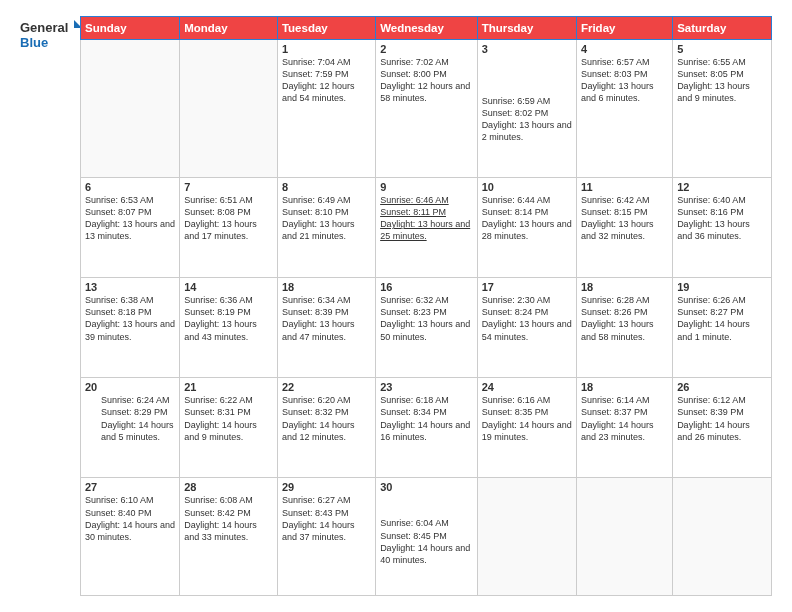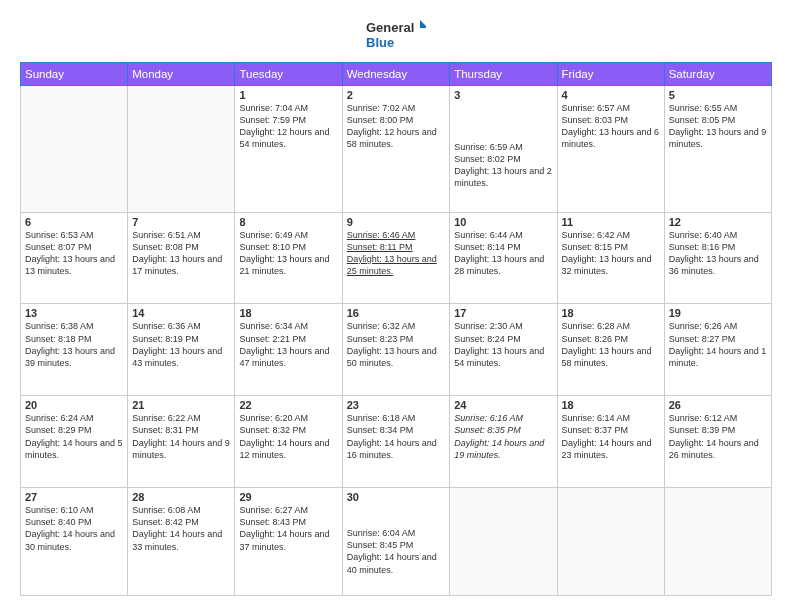--- a/index.html
+++ b/index.html
@@ -8,22 +8,21 @@
       height: 612px;
       font-family: Arial, sans-serif;
       background: #fff;
       overflow: hidden;
     }
     .page {
       width: 792px;
       height: 612px;
       padding: 16px 20px 16px 20px;
       display: flex;
-      flex-direction: column;
-      align-items: center;
+      flex-direction: row;
     }
     .header {
       display: flex;
       justify-content: space-between;
       align-items: flex-start;
       margin-bottom: 10px;
     }
     .logo {
       display: flex;
       align-items: center;
@@ -42,24 +41,24 @@
       font-size: 14px;
       color: #555;
       margin-top: 2px;
     }
     .calendar {
       width: 100%;
       border-collapse: collapse;
       flex: 1;
     }
     .calendar th {
-      background-color: #8b5cf6;
+      background-color: #ef4444;
       color: #fff;
       font-size: 11.5px;
-      font-weight: normal;
+      font-weight: bold;
       padding: 5px 4px;
       border: 1px solid #2b7dd4;
       text-align: left;
     }
     .calendar td {
       border: 1px solid #ccc;
       vertical-align: top;
       padding: 3px 4px;
       font-size: 9.5px;
       color: #333;
@@ -200,21 +199,21 @@
           </td>
           <td>
             <div class="day-number">14</div>
             <div class="day-info" style="white-space: pre-line;">Sunrise: 6:36 AM
 Sunset: 8:19 PM
 Daylight: 13 hours and 43 minutes.</div>
           </td>
           <td>
             <div class="day-number">18</div>
             <div class="day-info" style="white-space: pre-line;">Sunrise: 6:34 AM
-Sunset: 2:21 PM
+Sunset: 8:39 PM
 Daylight: 13 hours and 47 minutes.</div>
           </td>
           <td>
             <div class="day-number">16</div>
             <div class="day-info" style="white-space: pre-line;">Sunrise: 6:32 AM
 Sunset: 8:23 PM
 Daylight: 13 hours and 50 minutes.</div>
           </td>
           <td>
             <div class="day-number">17</div>
@@ -231,21 +230,21 @@
           <td>
             <div class="day-number">19</div>
             <div class="day-info" style="white-space: pre-line;">Sunrise: 6:26 AM
 Sunset: 8:27 PM
 Daylight: 14 hours and 1 minute.</div>
           </td>
         </tr>
         <tr>
           <td>
             <div class="day-number">20</div>
-            <div class="day-info" style="white-space: pre-line;">Sunrise: 6:24 AM
+            <div class="day-info" style="white-space: pre-line; margin-left: 16px;">Sunrise: 6:24 AM
 Sunset: 8:29 PM
 Daylight: 14 hours and 5 minutes.</div>
           </td>
           <td>
             <div class="day-number">21</div>
             <div class="day-info" style="white-space: pre-line;">Sunrise: 6:22 AM
 Sunset: 8:31 PM
 Daylight: 14 hours and 9 minutes.</div>
           </td>
           <td>
@@ -255,21 +254,21 @@
 Daylight: 14 hours and 12 minutes.</div>
           </td>
           <td>
             <div class="day-number">23</div>
             <div class="day-info" style="white-space: pre-line;">Sunrise: 6:18 AM
 Sunset: 8:34 PM
 Daylight: 14 hours and 16 minutes.</div>
           </td>
           <td>
             <div class="day-number">24</div>
-            <div class="day-info" style="white-space: pre-line; font-style: italic;">Sunrise: 6:16 AM
+            <div class="day-info" style="white-space: pre-line;">Sunrise: 6:16 AM
 Sunset: 8:35 PM
 Daylight: 14 hours and 19 minutes.</div>
           </td>
           <td>
             <div class="day-number">18</div>
             <div class="day-info" style="white-space: pre-line;">Sunrise: 6:14 AM
 Sunset: 8:37 PM
 Daylight: 14 hours and 23 minutes.</div>
           </td>
           <td>

